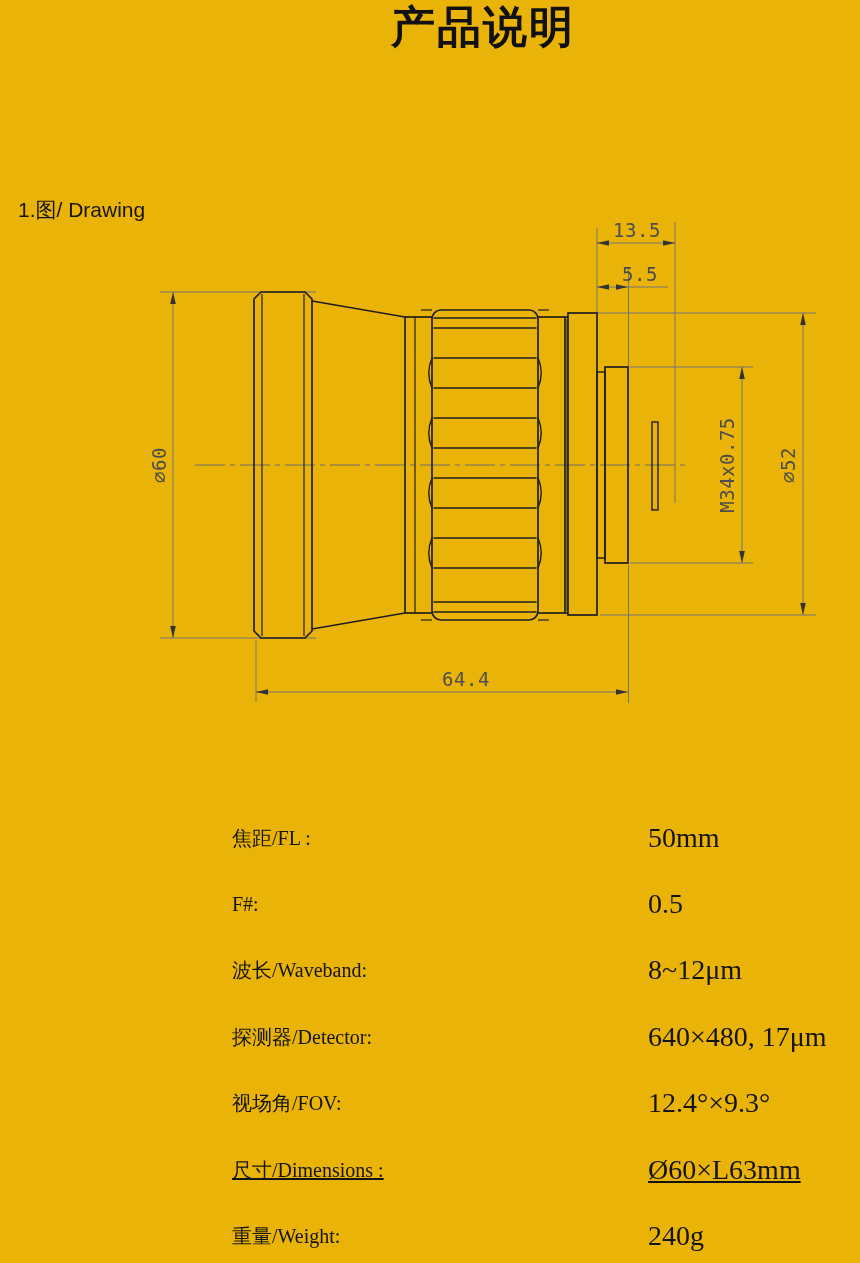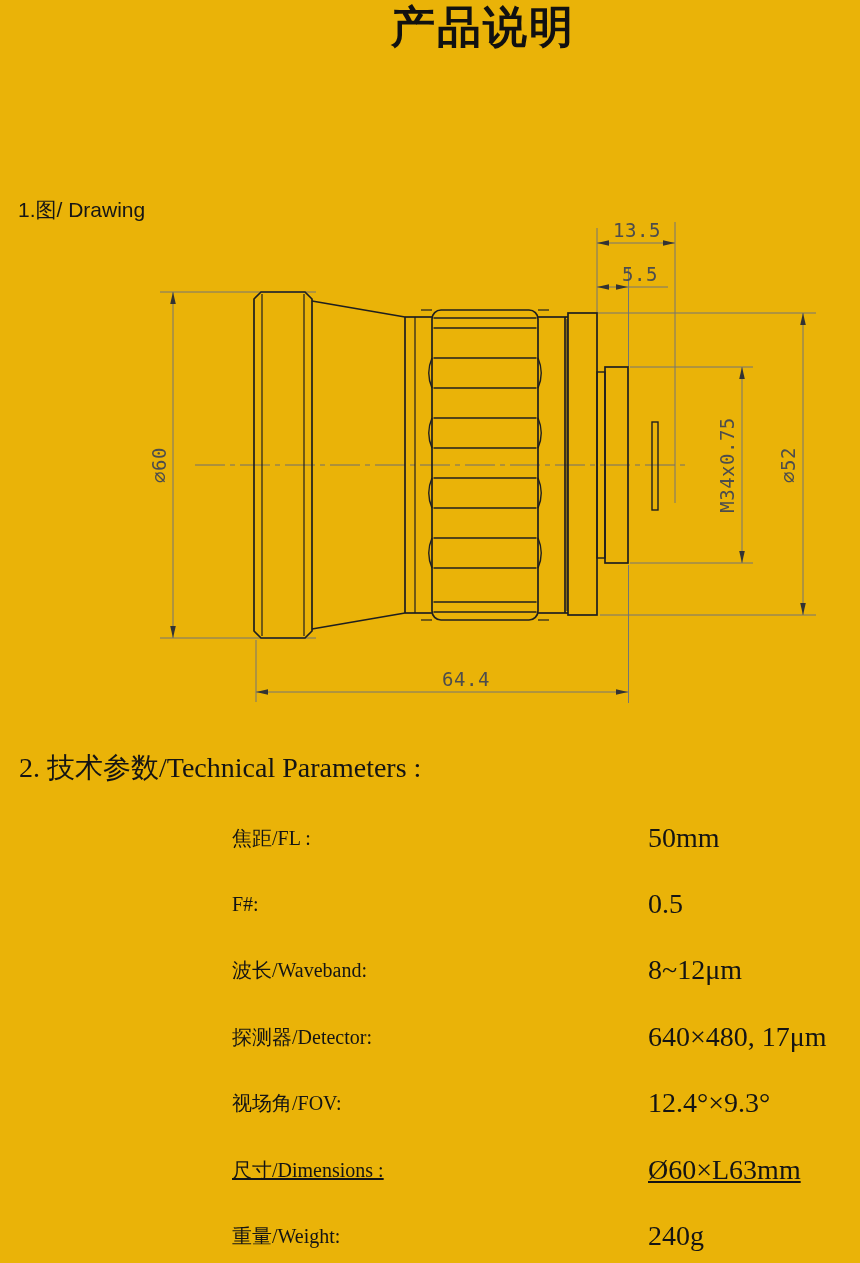--- a/index.html
+++ b/index.html
@@ -201,21 +201,20 @@
     </g>
 
     <text class="dimtxt" x="637" y="27" text-anchor="middle">13.5</text>
     <text class="dimtxt" x="640" y="71" text-anchor="middle">5.5</text>
     <text class="dimtxt" x="466" y="476" text-anchor="middle" font-size="20">64.4</text>
     <text class="dimtxt" transform="translate(166,255) rotate(-90)" text-anchor="middle" font-size="20">∅60</text>
     <text class="dimtxt" transform="translate(795,255) rotate(-90)" text-anchor="middle" font-size="20">∅52</text>
     <text class="dimtxt" transform="translate(734,255) rotate(-90)" text-anchor="middle" font-size="18">M34x0.75</text>
   </svg>
 
-  <div class="sec2">2. 技术参数/Technical Parameters :</div>
 
   <div class="params">
     <div class="prow r0">
       <span class="plabel">焦距/FL :</span>
       <span class="pvalue">50mm</span>
     </div>
     <div class="prow r1">
       <span class="plabel">F#:</span>
       <span class="pvalue">0.5</span>
     </div>

